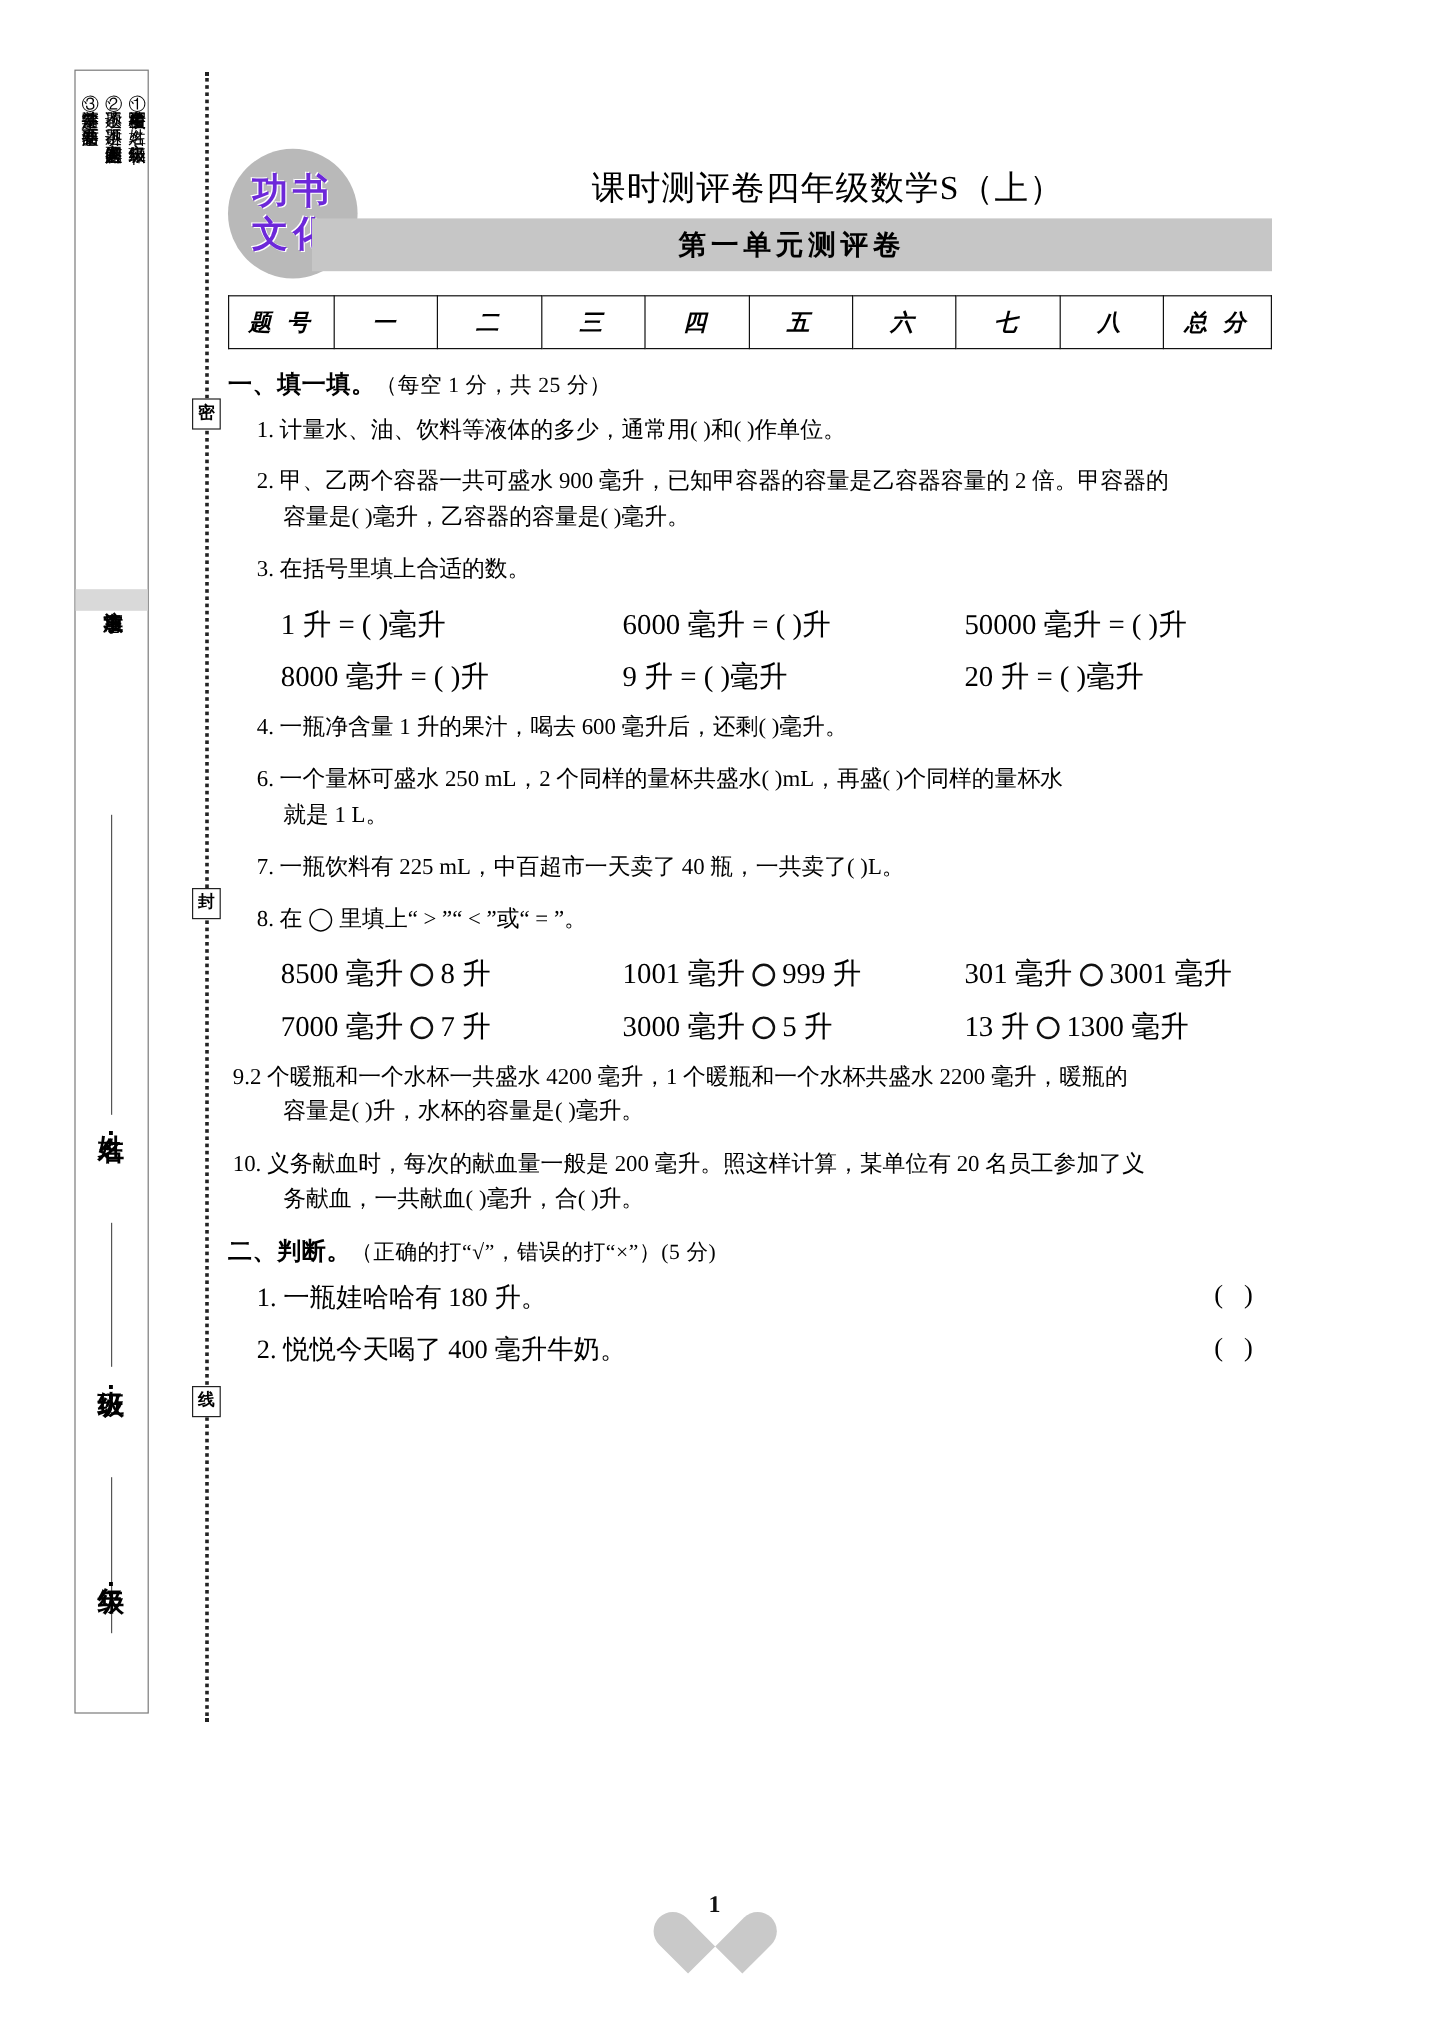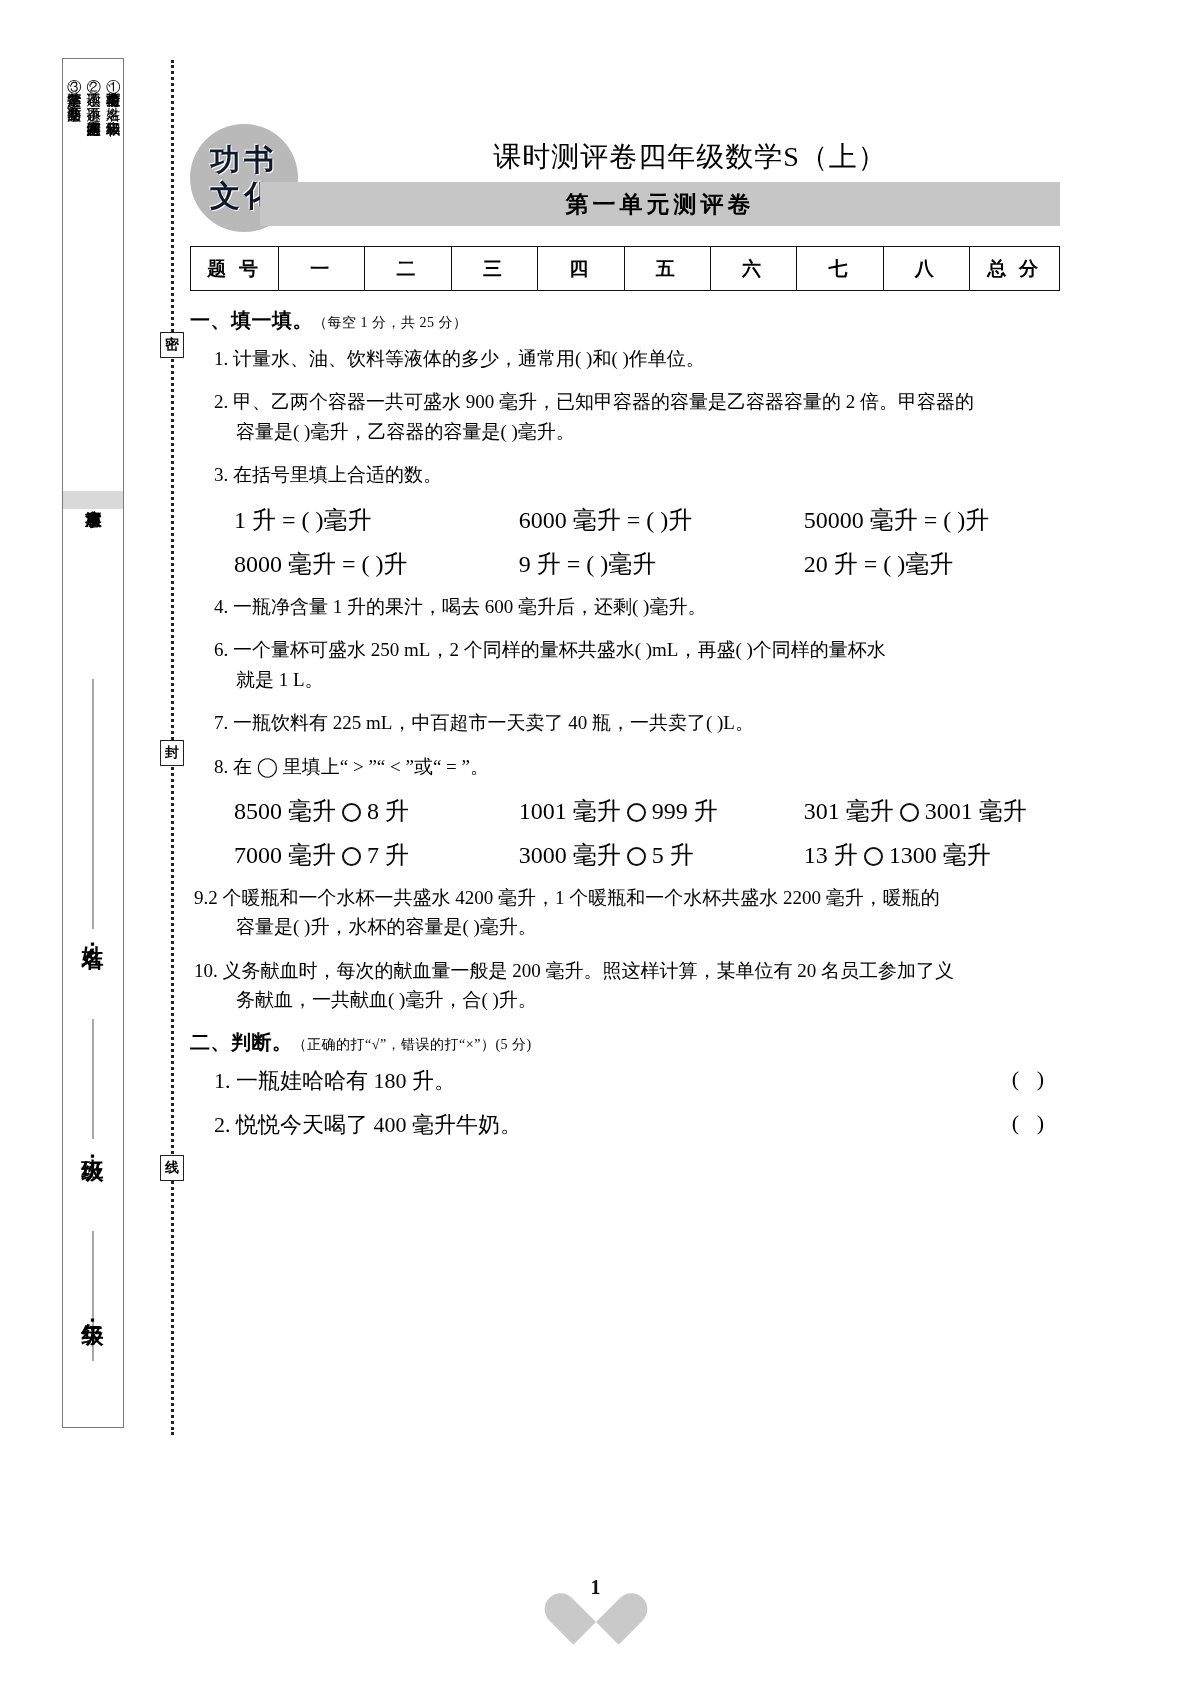--- a/index.html
+++ b/index.html
@@ -120,21 +120,21 @@
     flex-direction: column;
     align-items: center;
     justify-content: center;
     line-height: 1;
   }
   .logo span {
     font-size: 30px;
     font-weight: bold;
     font-family: "Liberation Serif", serif;
     letter-spacing: 4px;
-    color: #0f172a;
+    color: #6d28d9;
     text-shadow: 1px 1px 0 #fff, -1px -1px 0 #fff;
   }
   .logo .l2 { margin-top: 6px; }
   .main-title {
     position: absolute;
     left: 130px; top: 18px;
     width: 740px;
     text-align: center;
     font-size: 28px;
     font-weight: normal;
@@ -161,37 +161,38 @@
     border-collapse: collapse;
     margin-top: 8px;
   }
   table.score td {
     border: 1px solid #111;
     height: 44px;
     text-align: center;
     font-size: 19px;
     font-weight: bold;
     letter-spacing: 4px;
+    font-style: italic;
   }
   table.score td.lbl { width: 88px; }
   table.score td.total { width: 90px; }
   table.score tr.blank td { height: 44px; }
 
   
   .section {
     margin-top: 16px;
     font-size: 19px;
   }
   .sec-title {
     font-weight: bold;
     font-size: 20px;
     letter-spacing: 0.5px;
     margin-bottom: 10px;
   }
-  .sec-title .sub { font-weight: normal; font-size: 14px; }
+  .sec-title .sub { font-weight: normal; font-size: 18px; }
   .q {
     margin: 0 0 14px 0;
     padding-left: 24px;
     font-size: 19px;
     line-height: 1.55;
   }
   .q .ln2 { display: block; padding-left: 22px; }
   .cols {
     display: flex;
     padding-left: 44px;

